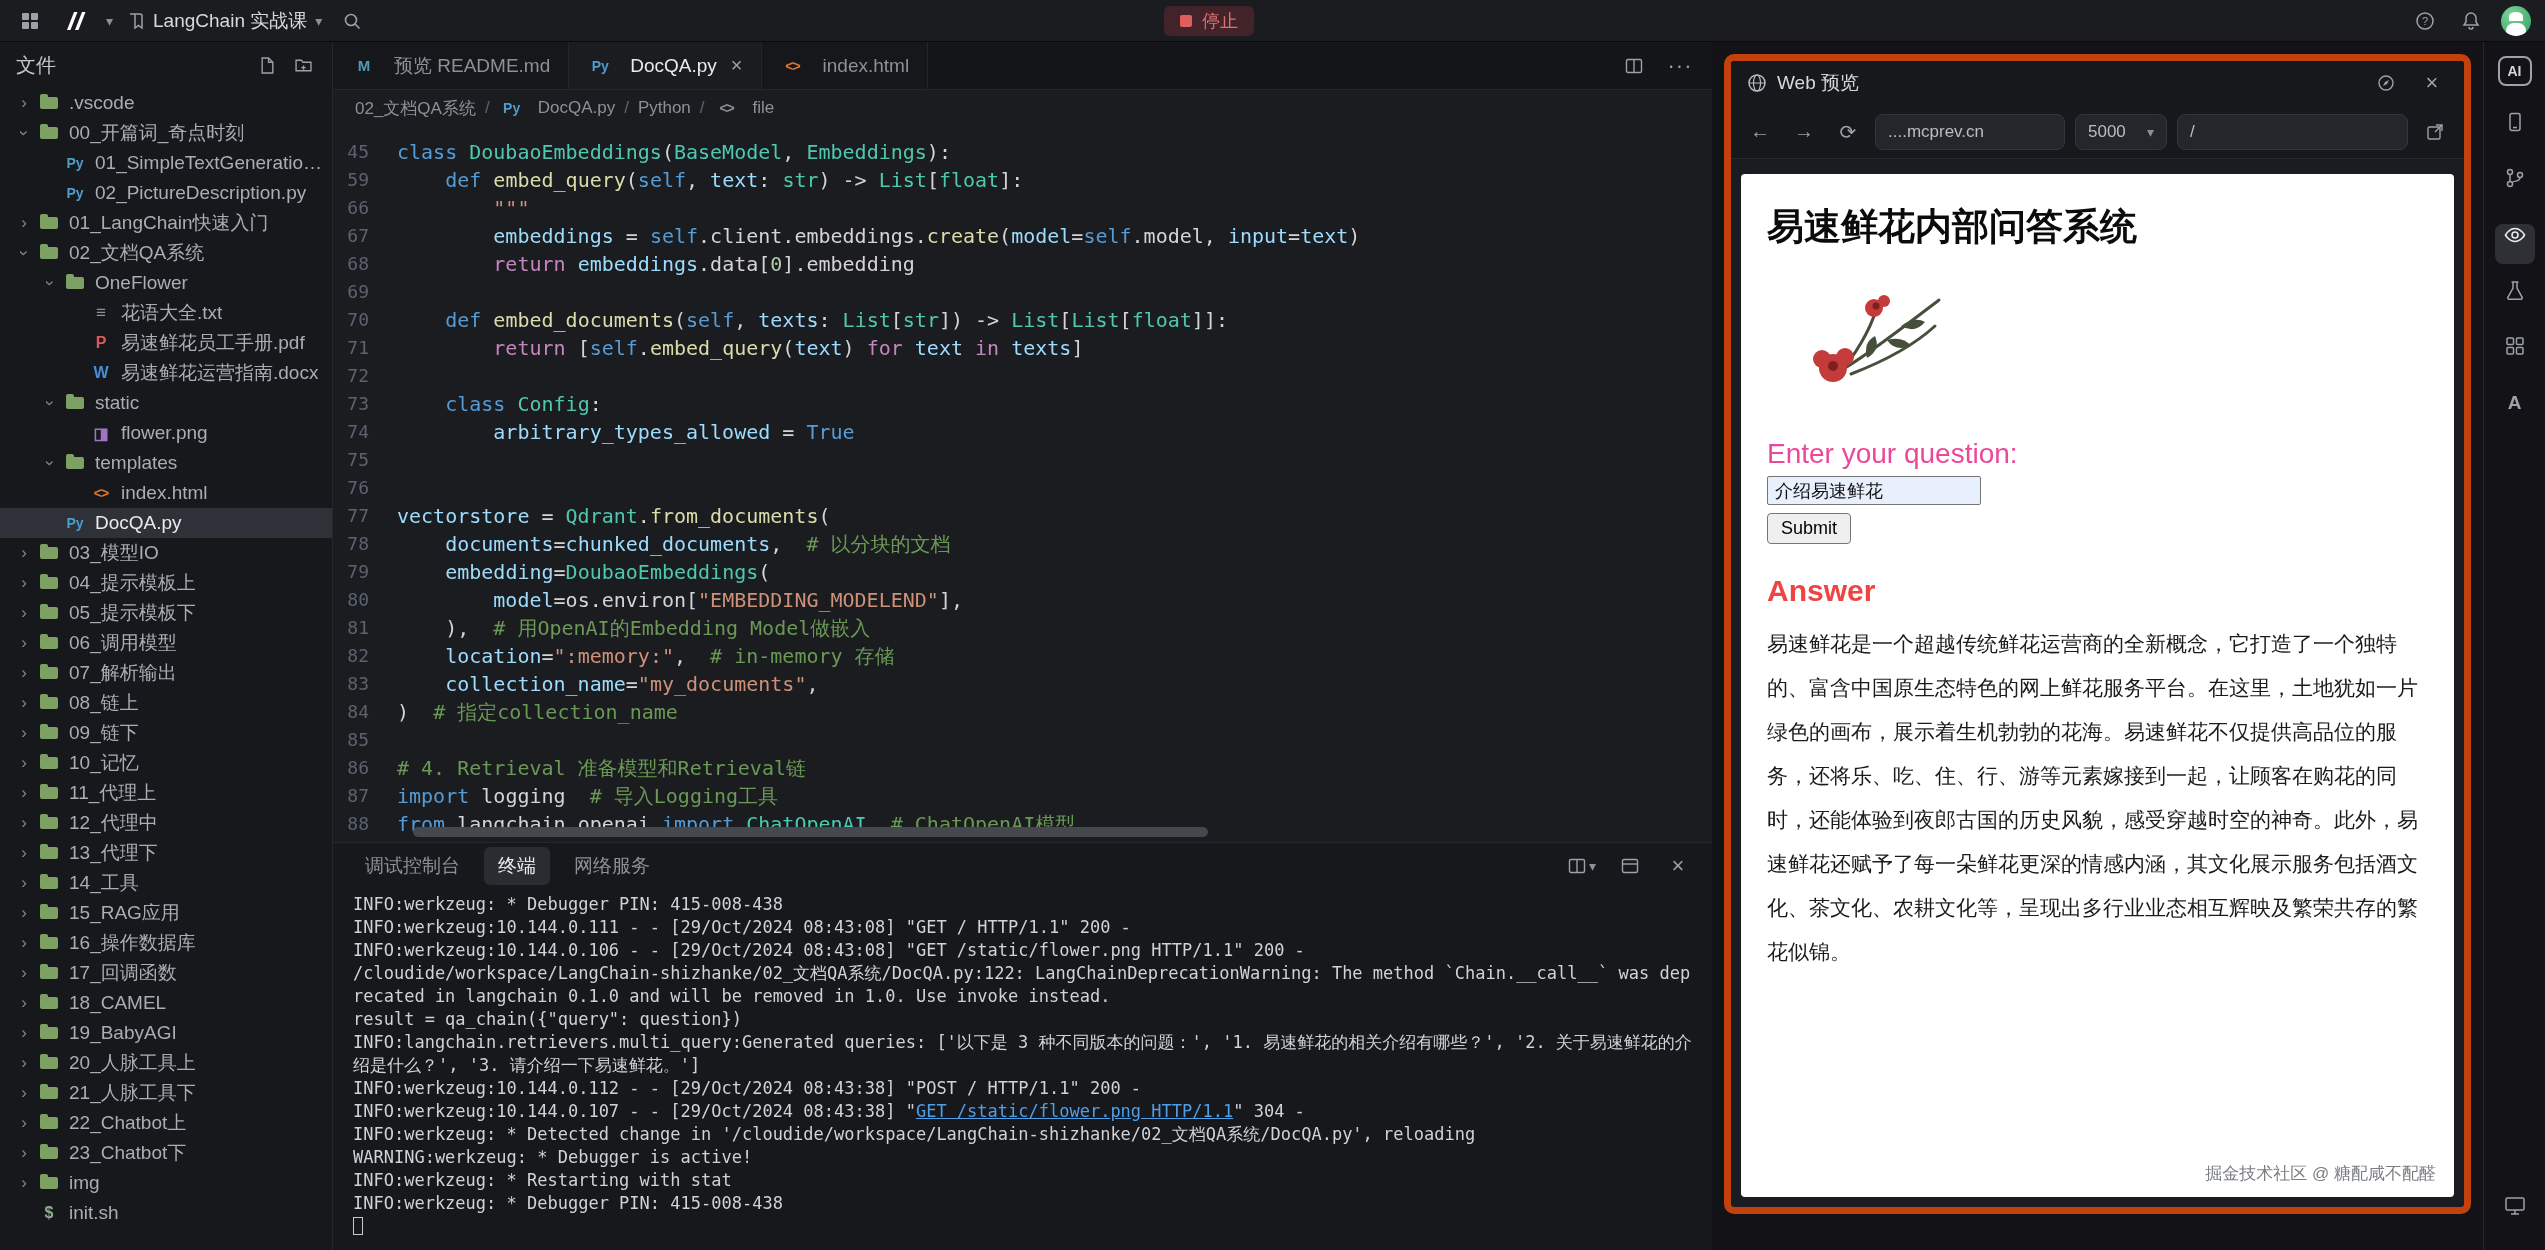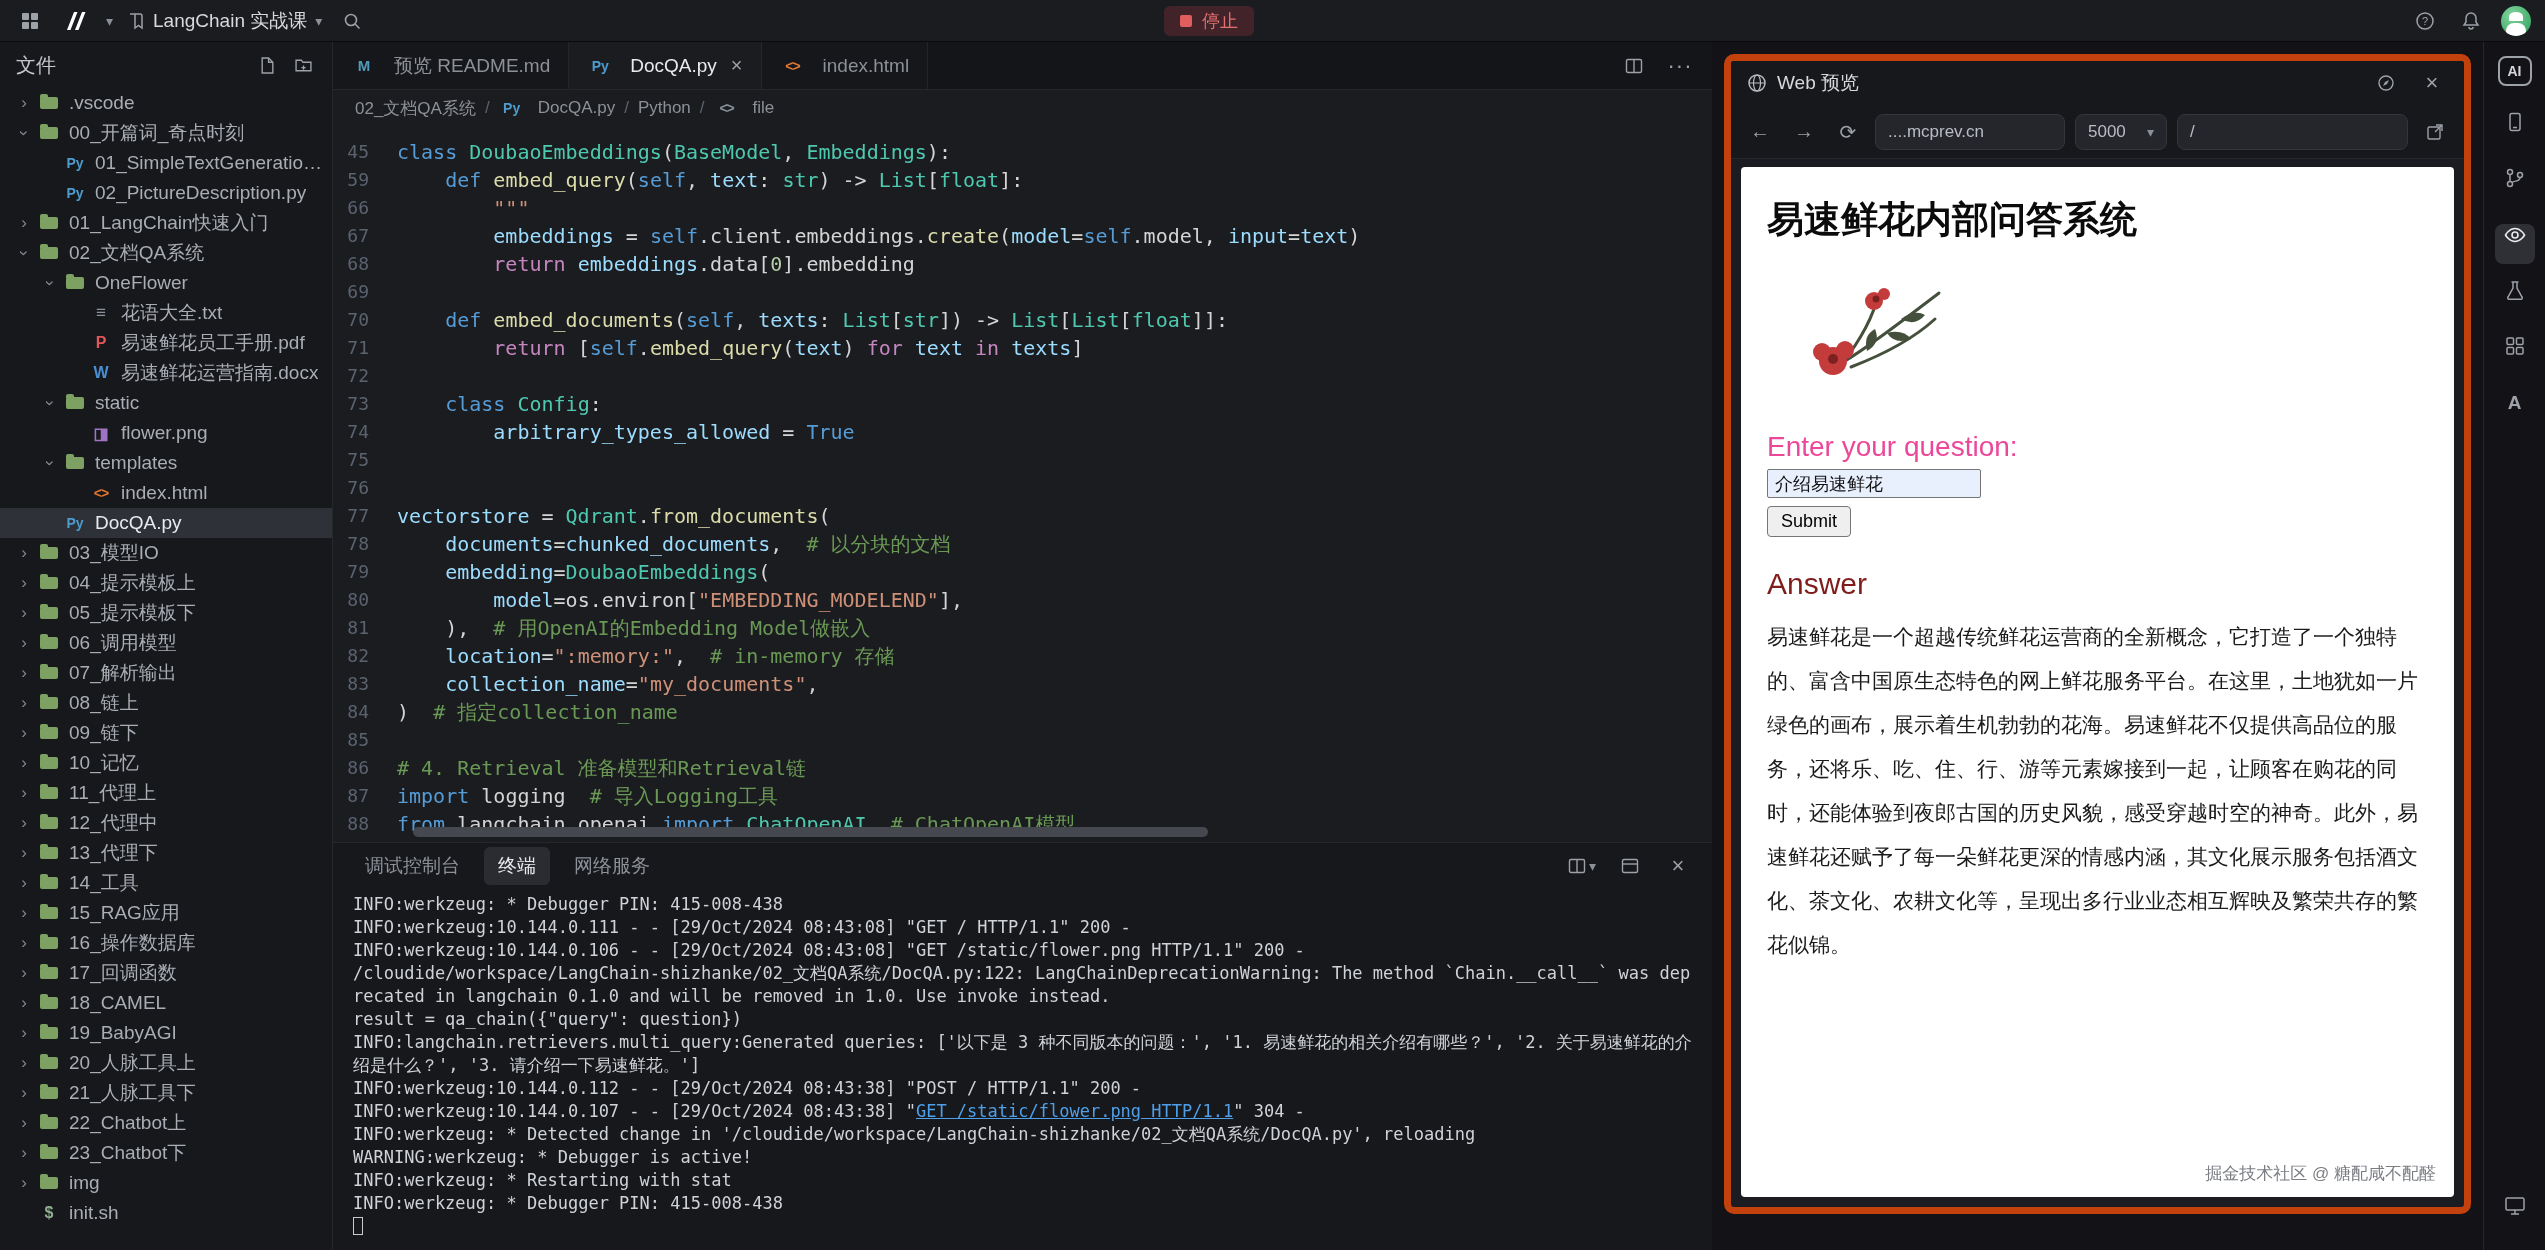--- a/index.html
+++ b/index.html
@@ -83,27 +83,27 @@
   .rightarea{width:833px;flex-shrink:0;display:flex}
   .preview-panel{margin:12px 0 0 12px;width:747px;height:1160px;background:#1b1c21;border:7px solid #c2410c;border-radius:10px;display:flex;flex-direction:column;overflow:hidden}
   .preview-header{height:44px;display:flex;align-items:center;gap:10px;padding:0 16px;color:#d6d8dc;font-size:19px;background:#17181c}
   .ph-actions{margin-left:auto;display:flex;gap:14px;color:#9da1a8}
   .preview-toolbar{height:54px;display:flex;align-items:center;gap:10px;padding:0 12px;border-bottom:1px solid #26272c;background:#17181c}
   .nav-btn{width:34px;height:34px;border-radius:8px;display:flex;align-items:center;justify-content:center;color:#9da1a8;font-size:20px;cursor:pointer}
   .urlbox,.portbox,.pathbox{background:#25262c;border:1px solid #35363d;border-radius:8px;height:36px;display:flex;align-items:center;padding:0 12px;font-size:17px;color:#b9bcc2;gap:8px}
   .urlbox{width:190px}
   .portbox{width:92px;justify-content:space-between;cursor:pointer}
   .pathbox{flex:1}
-  .webview{flex:1;background:#ffffff;margin:8px 10px 10px 10px;border-radius:4px;position:relative;color:#111;overflow:hidden;padding:0 26px}
+  .webview{flex:1;background:#ffffff;margin:15px 10px 10px 10px;border-radius:4px;position:relative;color:#111;overflow:hidden;padding:0 26px}
   .webview h1{font-size:37px;font-weight:700;color:#0b0b0b;margin:28px 0 8px 0}
   .flower-wrap{margin:16px 0 4px 8px}
   .q-label{font-size:28px;color:#ec4899;margin-top:20px}
   .q-input{display:block;margin-top:6px;width:214px;height:29px;font-size:18px;padding:2px 7px;border:1px solid #767676;background:#e8f0fe;color:#111;border-radius:2px;font-family:"Liberation Sans",sans-serif}
   .q-submit{display:block;margin-top:8px;font-size:18px;padding:4px 13px;background:#efefef;border:1px solid #767676;border-radius:4px;color:#000;cursor:pointer;font-family:"Liberation Sans",sans-serif}
-  .webview h2{font-size:30px;font-weight:400;color:#7f1d1d;margin:30px 0 14px 0}
+  .webview h2{font-size:30px;font-weight:700;color:#ef4444;margin:30px 0 14px 0}
   .answer-p{font-size:21px;line-height:44px;color:#1b1b1b}
   .watermark{position:absolute;right:18px;bottom:12px;font-size:17px;color:#7a7d82}
 
   
   .iconstrip{width:62px;border-left:1px solid #26272c;background:#131317;display:flex;flex-direction:column;align-items:center;padding:14px 0;gap:16px}
   .strip-icon{width:40px;height:40px;border-radius:8px;display:flex;align-items:flex-start;justify-content:center;color:#9da1a8;cursor:pointer}
   .strip-icon.active{background:#2e3036;color:#e8eaed}
   .ai-box{border:2px solid #9da1a8;border-radius:8px;width:34px;height:30px;display:flex;align-items:center;justify-content:center;font-size:14px;font-weight:bold;color:#d4d6da}
   .strip-bottom{margin-top:auto}
   svg{display:block}

